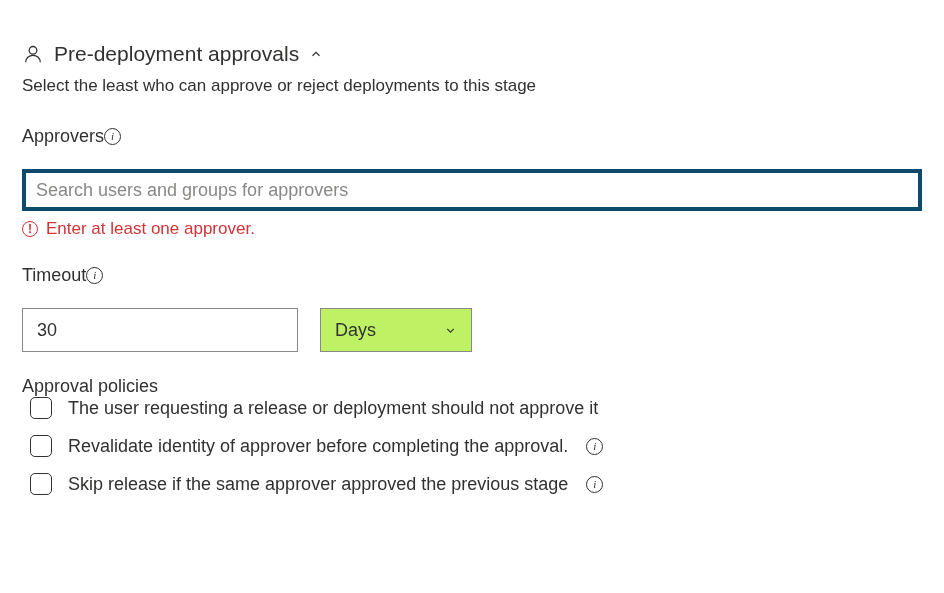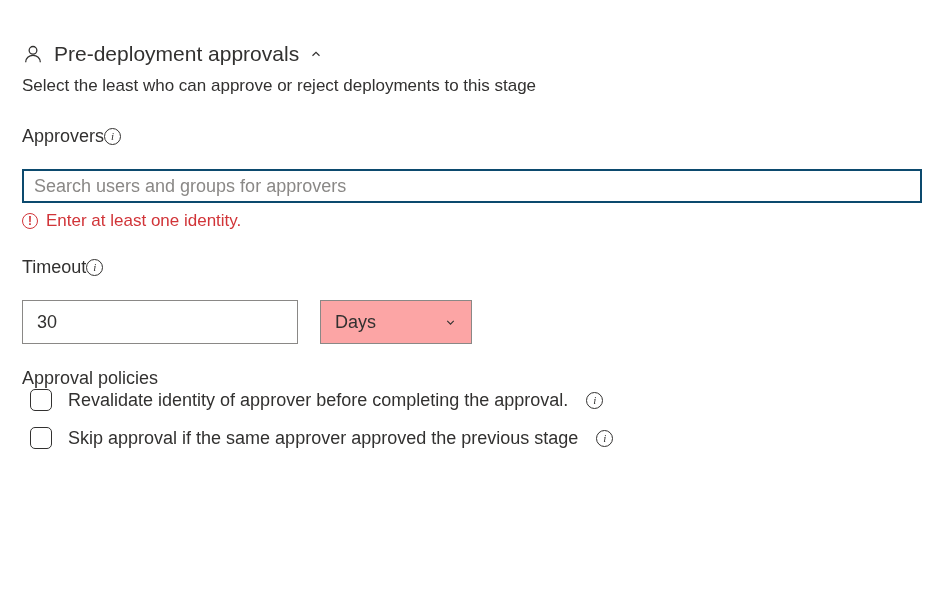--- a/index.html
+++ b/index.html
@@ -88,22 +88,22 @@
       align-items: center;
       justify-content: center;
       font-family: Georgia, serif;
       font-style: italic;
       font-size: 11px;
       line-height: 1;
       color: #323130;
     }
     .search-input {
       width: 100%;
-      height: 34px;
-      border: 2px solid #0c4a6e;
+      height: 42px;
+      border: 4px solid #0c4a6e;
       padding: 0 10px;
       font-size: 18px;
       color: #323130;
       outline: none;
     }
     .search-input::placeholder {
       color: #8a8886;
     }
     .error-row {
       display: flex;
@@ -146,21 +146,21 @@
       width: 152px;
       height: 44px;
       border: 1px solid #8a8886;
       padding: 0 14px;
       display: flex;
       align-items: center;
       justify-content: space-between;
       font-size: 18px;
       color: #323130;
       cursor: pointer;
-      background: #fca5a5;
+      background: #bef264;
     }
     .timeout-unit svg {
       width: 13px;
       height: 13px;
     }
     .section-label {
       font-size: 18px;
       color: #323130;
     }
     .policy-item {
@@ -213,21 +213,21 @@
 
 <div class="field-label-row">
   <span class="field-label">Approvers</span>
   <span class="info-icon">i</span>
 </div>
 
 <input type="text" class="search-input" placeholder="Search users and groups for approvers" style="">
 
 <div class="error-row">
   <span class="error-icon">!</span>
-  <span class="error-text">Enter at least one identity.</span>
+  <span class="error-text">Enter at least one approver.</span>
 </div>
 
 <div class="field-label-row">
   <span class="field-label">Timeout</span>
   <span class="info-icon">i</span>
 </div>
 
 <div class="timeout-row">
   <input type="text" class="timeout-value" value="30" style="">
   <div class="timeout-unit">
@@ -236,24 +236,28 @@
       <path d="M6 9l6 6 6-6"></path>
     </svg>
   </div>
 </div>
 
 <div class="section-label">Approval policies</div>
 
 <div>
   <div class="policy-item">
     <div class="checkbox"></div>
+    <span class="policy-text">The user requesting a release or deployment should not approve it</span>
+  </div>
+  <div class="policy-item">
+    <div class="checkbox"></div>
     <span class="policy-text">Revalidate identity of approver before completing the approval.</span>
     <span class="info-icon policy-info">i</span>
   </div>
   <div class="policy-item">
     <div class="checkbox"></div>
-    <span class="policy-text">Skip approval if the same approver approved the previous stage</span>
+    <span class="policy-text">Skip release if the same approver approved the previous stage</span>
     <span class="info-icon policy-info">i</span>
   </div>
 </div>
 
 
 
 
 </body></html>

